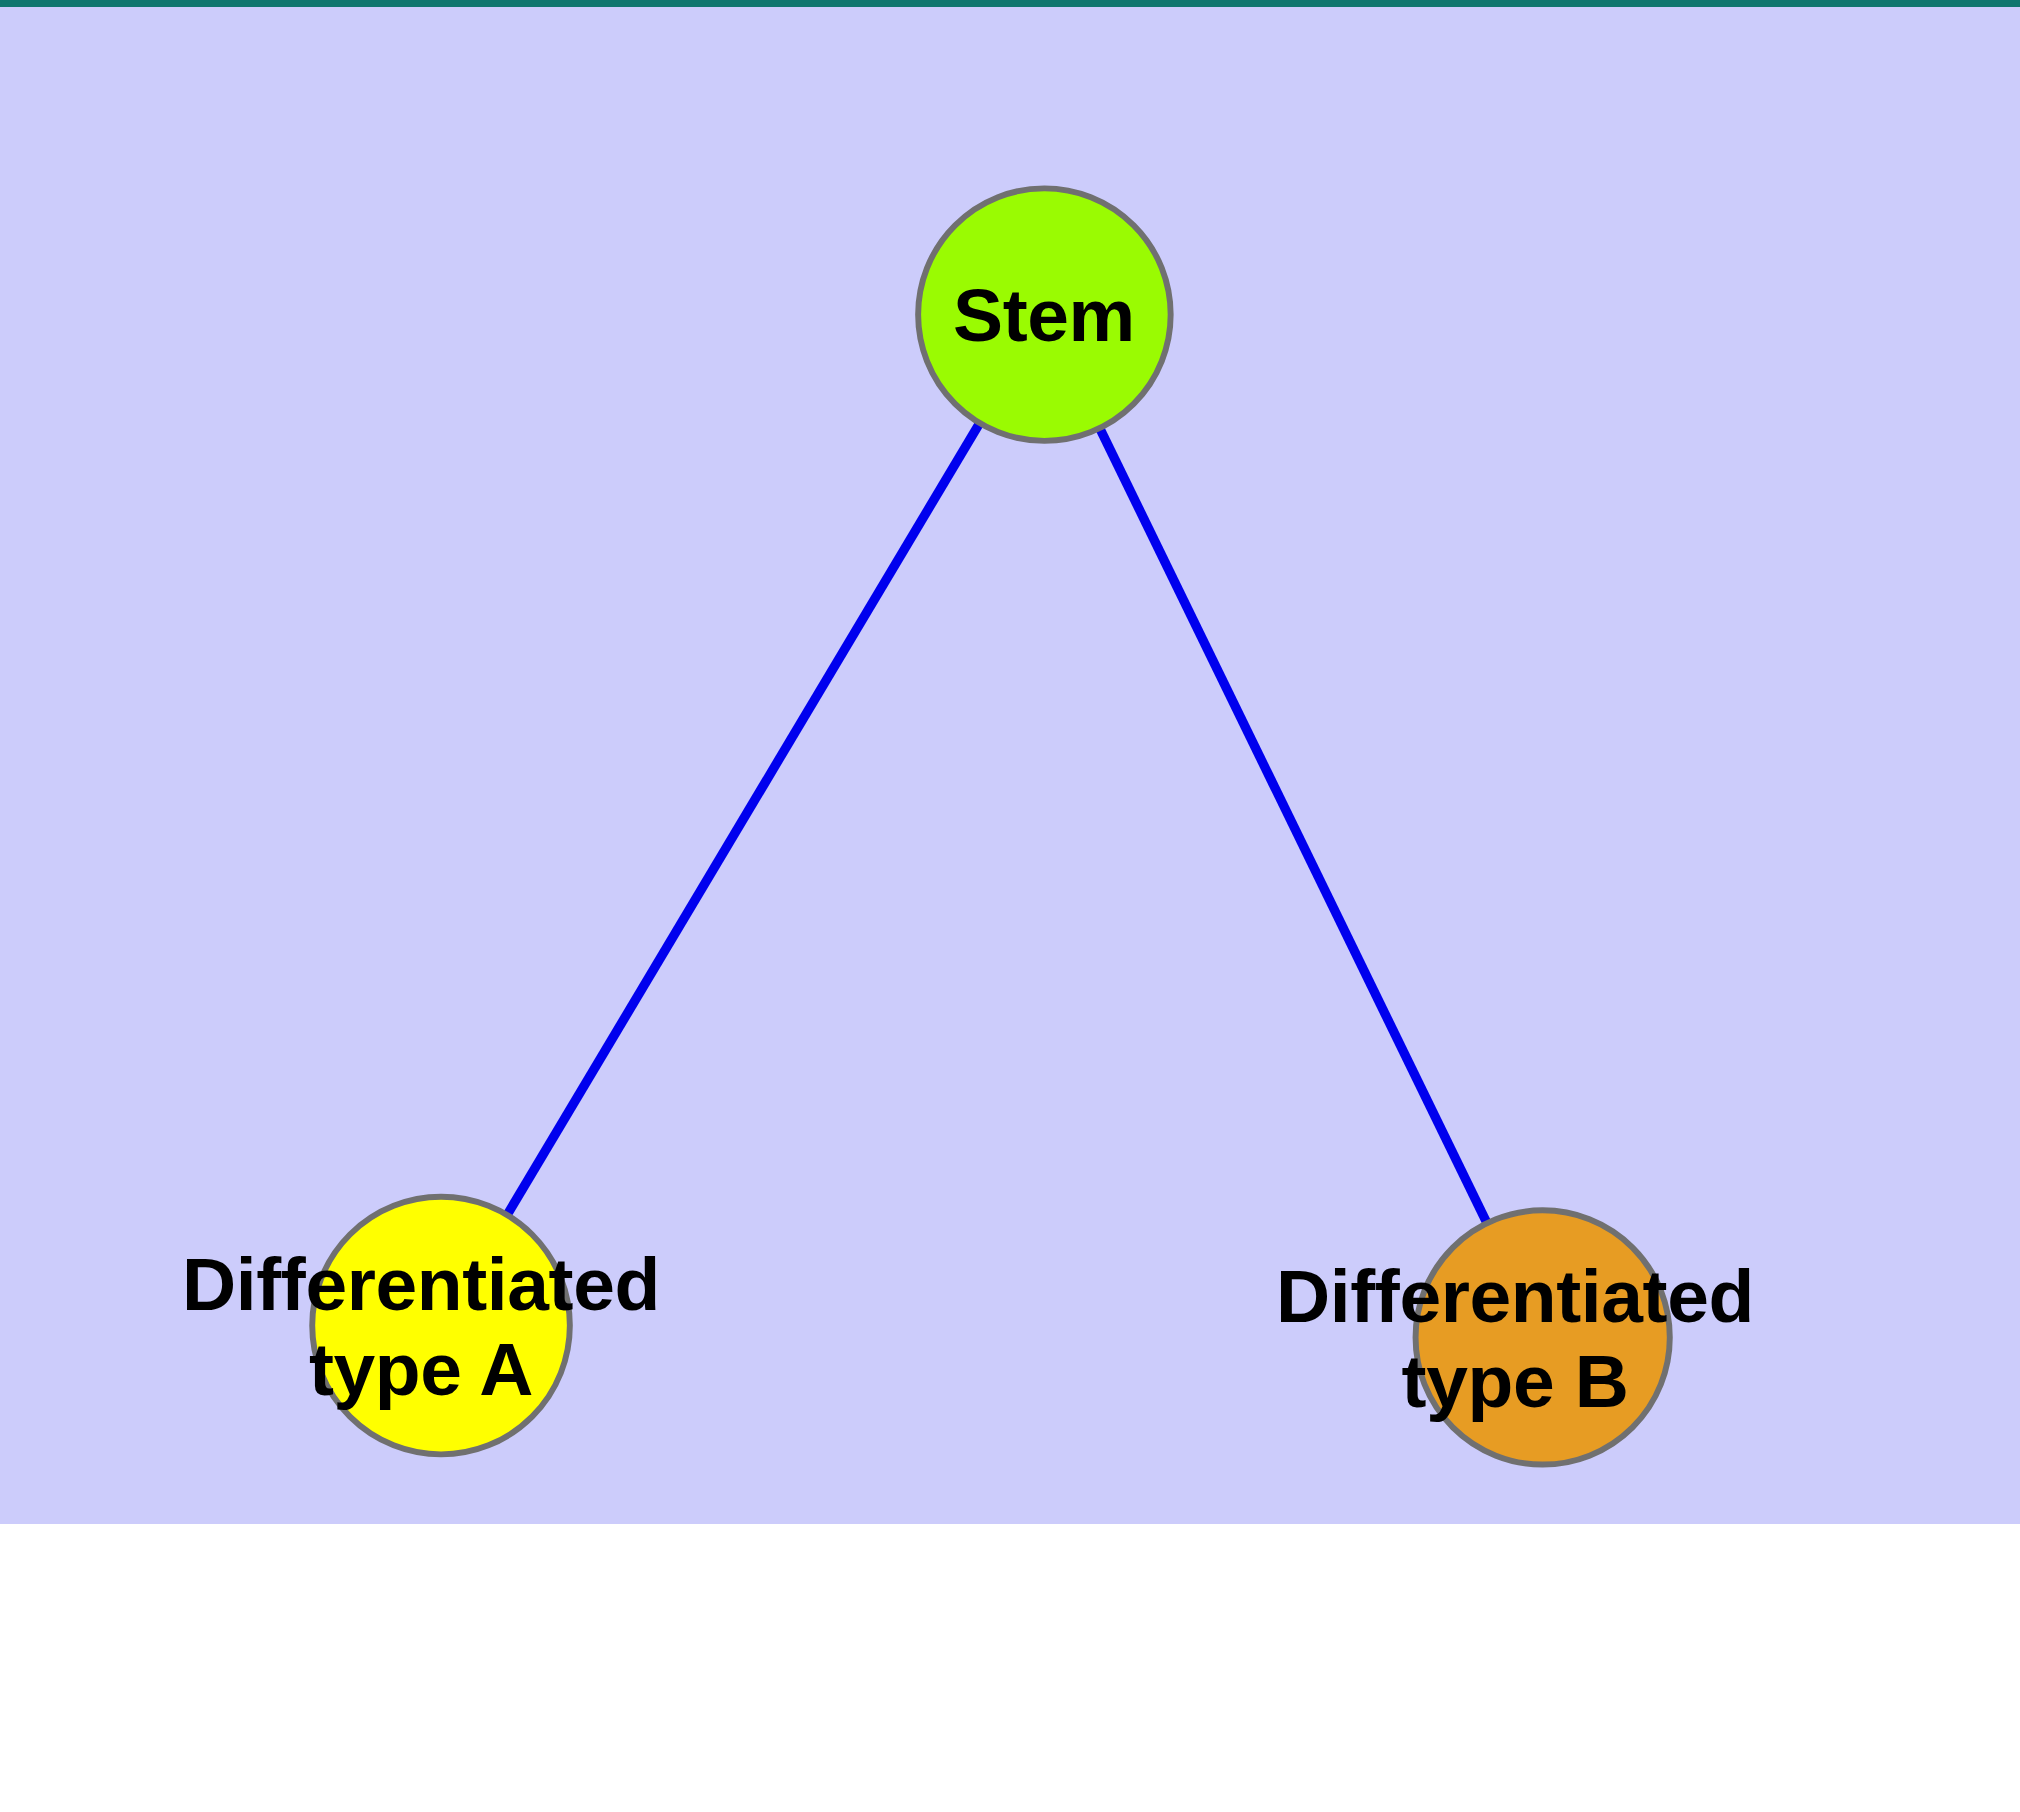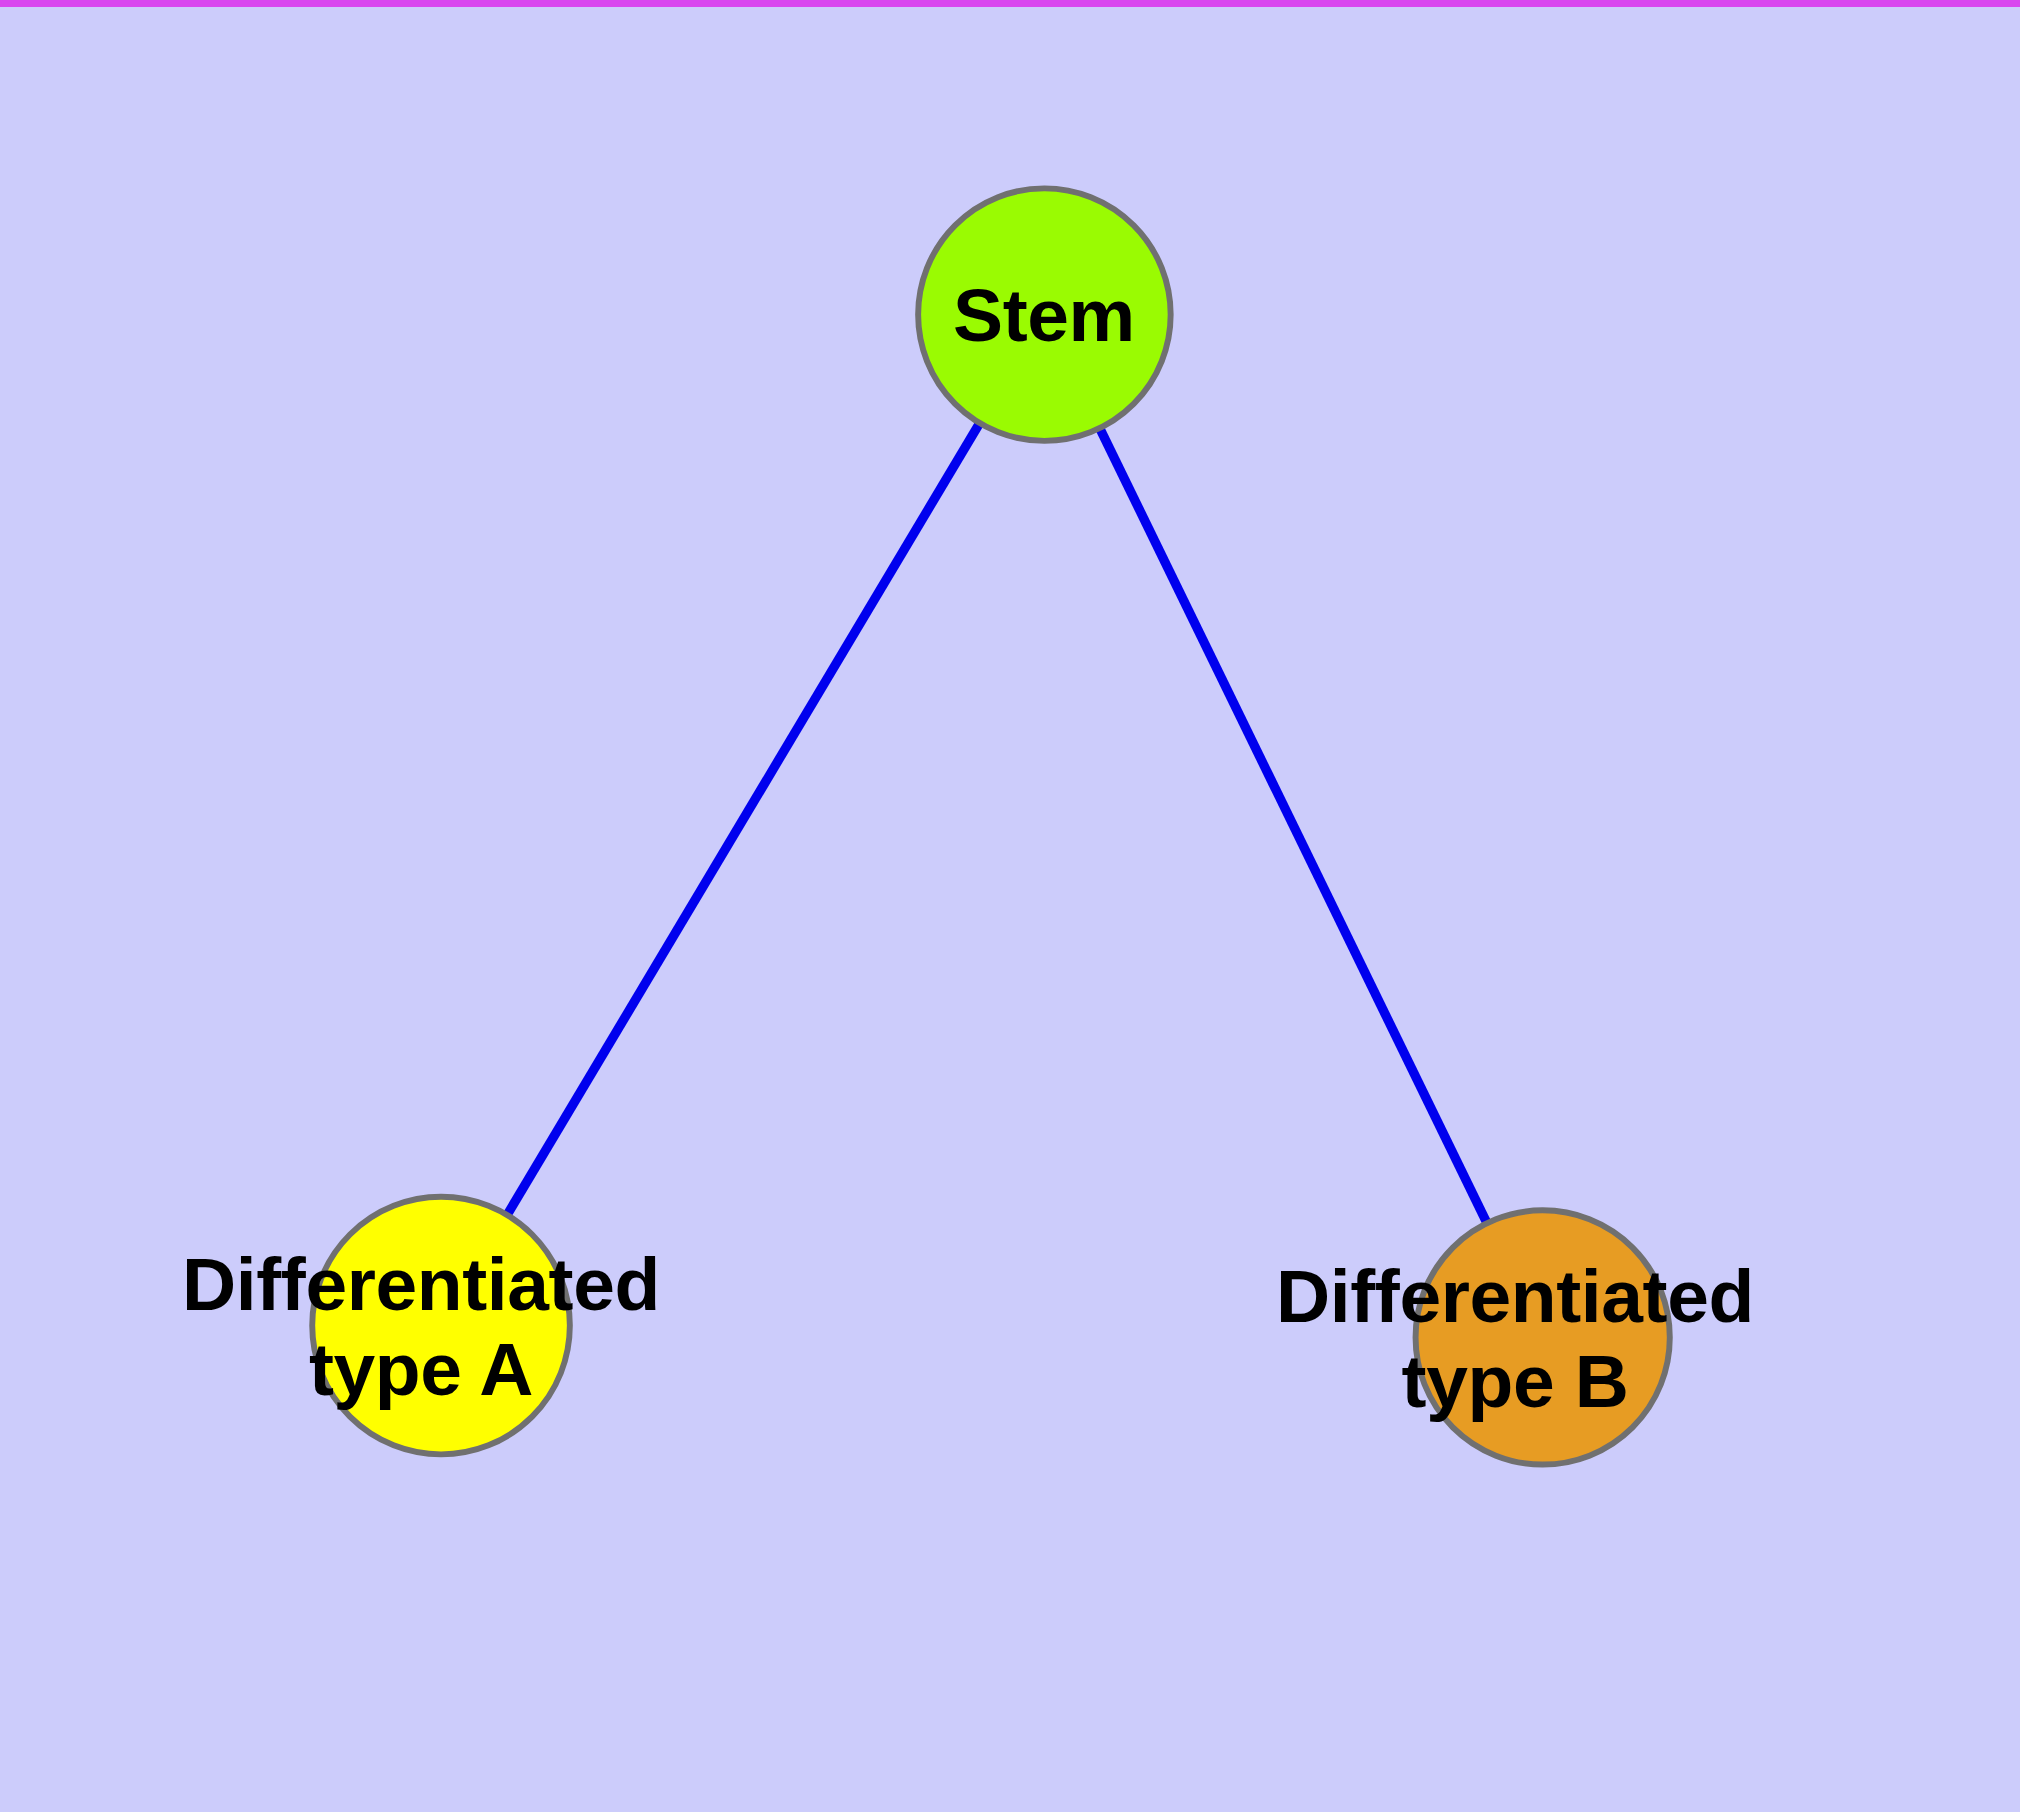--- a/index.html
+++ b/index.html
@@ -3,22 +3,22 @@
 <meta charset="utf-8">
 <style>
   html, body {
     margin: 0;
     padding: 0;
     background: #ffffff;
   }
   #canvas {
     position: relative;
     width: 2021px;
-    height: 1812px;
-    background: #d946ef;
+    height: 1524px;
+    background: #0f766e;
     overflow: hidden;
     font-family: "Liberation Sans", sans-serif;
   }
   #plot-area {
     position: absolute;
     left: 0;
     top: 6.8px;
     width: 2021px;
     height: 1805px;
     background: #ccccfb;

